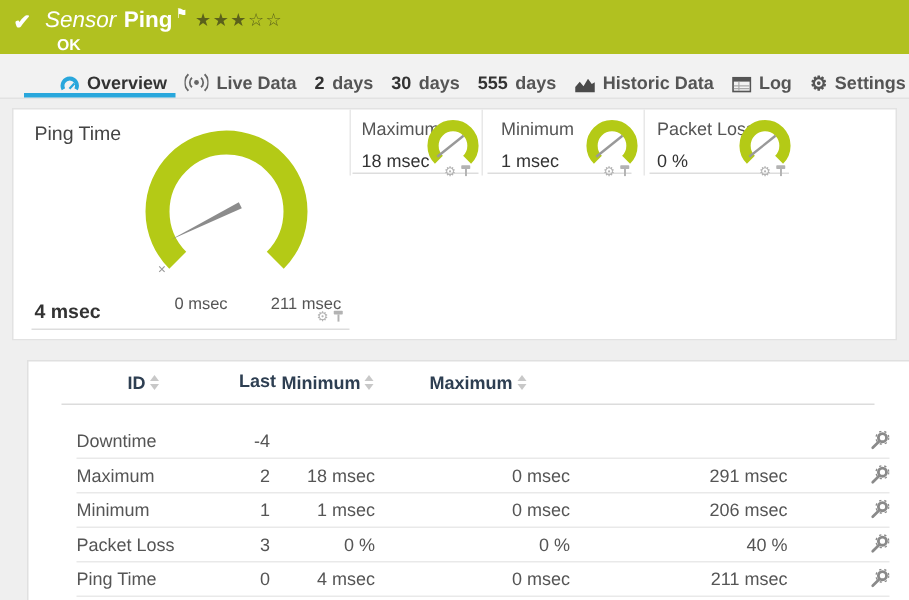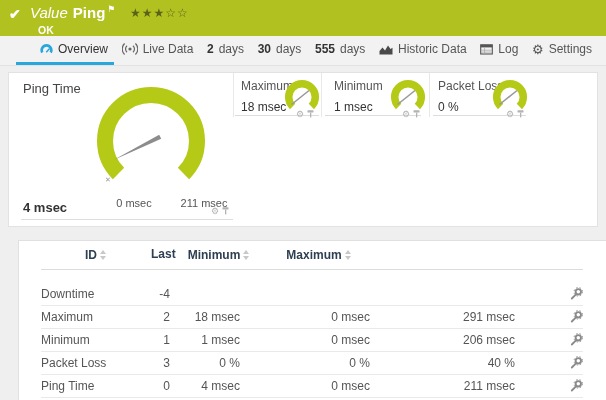--- a/index.html
+++ b/index.html
@@ -11,22 +11,22 @@
   .hdr .titleline{position:absolute;left:30px;top:4px;font-size:15px;white-space:nowrap;}
   .hdr .kind{font-style:italic;margin-right:5px;}
   .hdr .sname{font-weight:bold;}
   .hdr .flag{font-size:9px;vertical-align:super;margin-left:2px;}
   .hdr .stars{position:absolute;left:130px;top:6px;font-size:12px;letter-spacing:1px;color:#5b611b;}
   .hdr .ok{position:absolute;left:38px;top:24px;font-size:10.5px;font-weight:bold;}
   
   .tabs{position:absolute;left:0;top:36px;right:0;height:30px;background:#f2f2f2;
     border-bottom:1px solid #e2e2e2;display:flex;justify-content:space-between;
     align-items:stretch;padding:0 8px 0 16px;box-sizing:border-box;}
-  .tab{display:flex;align-items:center;gap:5px;font-size:12px;color:#555;
-    padding:0 6px;border-bottom:3px solid transparent;box-sizing:border-box;cursor:pointer;white-space:nowrap;}
+  .tab{display:flex;align-items:flex-end;gap:5px;font-size:12px;color:#555;
+    padding:0 6px;border-bottom:3px solid transparent;box-sizing:border-box;cursor:pointer;white-space:nowrap;font-weight:bold;}
   .tab b{color:#333;}
   .tab.active{border-bottom-color:#29a7dc;color:#333;padding-left:24px;}
   .tab svg{display:block;}
   
   .panel1{position:absolute;left:8px;top:72px;width:590px;height:155px;background:#fff;
     border:1px solid #e2e2e2;box-sizing:border-box;}
   .p1-title{position:absolute;left:14px;top:8px;font-size:13px;color:#444;}
   .biggauge{position:absolute;left:87px;top:13px;}
   .gmarker{position:absolute;left:96px;top:103px;font-size:7px;color:#999;}
   .gmin{position:absolute;left:100px;top:124px;width:50px;text-align:center;font-size:11px;color:#555;}
@@ -41,43 +41,43 @@
   .cell-line{position:absolute;top:42px;border-top:1px solid #ddd;}
   .minigauge{position:absolute;top:4px;}
   
   .panel2{position:absolute;left:18px;top:240px;width:588px;height:160px;background:#fff;
     border-left:1px solid #e0e0e0;border-top:1px solid #e0e0e0;box-sizing:border-box;}
   .tbl-head{position:absolute;left:22px;top:6px;width:542px;display:grid;
     grid-template-columns:110px 33px 70px 130px 145px 20px 34px;align-items:end;
     padding-bottom:7px;border-bottom:1px solid #dcdcdc;
     font-size:12px;font-weight:bold;color:#2e3f52;}
   .th-r{text-align:center;}
-  .th-c{text-align:left;line-height:1.25;}
+  .th-c{text-align:right;line-height:1.25;}
   .caret{display:inline-block;margin-left:4px;border-left:4px solid transparent;
     border-right:4px solid transparent;border-top:5px solid #2e3f52;vertical-align:middle;}
   .sort{display:inline-block;width:7px;height:10px;position:relative;margin-left:3px;vertical-align:-1px;}
   .sort::before{content:"";position:absolute;top:0;left:0;border-left:3.5px solid transparent;
     border-right:3.5px solid transparent;border-bottom:4px solid #c8c8c8;}
   .sort::after{content:"";position:absolute;bottom:0;left:0;border-left:3.5px solid transparent;
     border-right:3.5px solid transparent;border-top:4px solid #c8c8c8;}
-  .tbl-body{position:absolute;left:22px;top:42px;width:542px;}
+  .tbl-body{position:absolute;left:32px;top:42px;width:542px;}
   .trow{display:grid;grid-template-columns:110px 33px 70px 130px 145px 20px 34px;
     height:22px;align-items:center;border-bottom:1px solid #e9e9e9;font-size:12px;color:#555;}
   .num{text-align:right;padding-right:14px;}
   .wrcell{display:flex;justify-content:flex-end;}
 </style>
 </head>
 <body>
 
 <div class="screen">
 
   <div class="hdr">
     <span class="check">✔</span>
     <span class="titleline">
-      <span class="kind">Value</span><span class="sname">Ping</span><span class="flag">⚑</span>
+      <span class="kind">Sensor</span><span class="sname">Ping</span><span class="flag">⚑</span>
     </span>
     <span class="stars"><span>★★★</span><span>☆☆</span></span>
     <span class="ok">OK</span>
   </div>
 
   <div class="tabs">
     <div class="tab active">
       <svg width="13" height="12" viewBox="0 0 13 12">
         <path d="M2.3,9.5 A4.8 4.8 0 1 1 10.7,9.5" fill="none" stroke="#29a7dc" stroke-width="2.6"></path>
         <line x1="6.3" y1="9.2" x2="9.6" y2="5.6" stroke="#29a7dc" stroke-width="1.5"></line>

